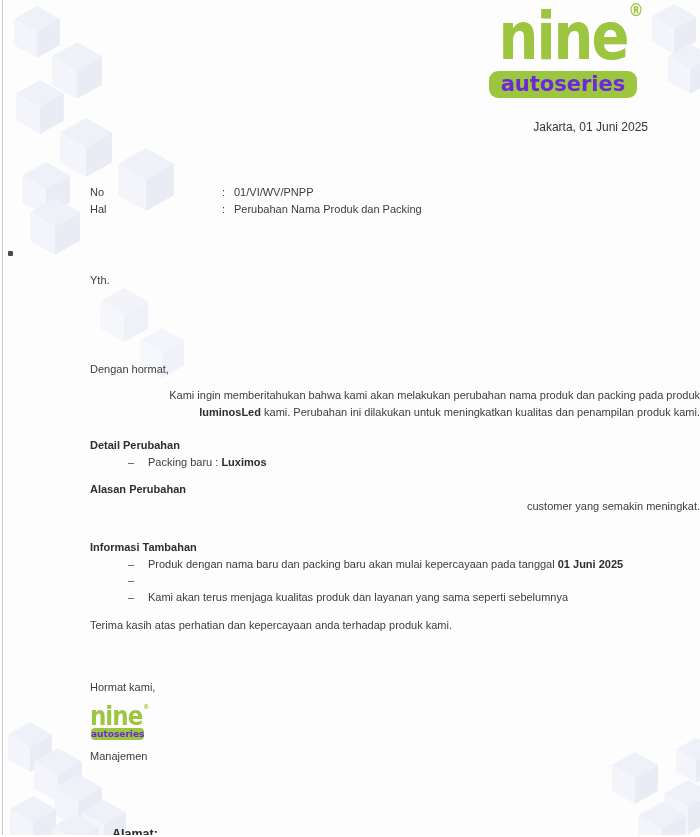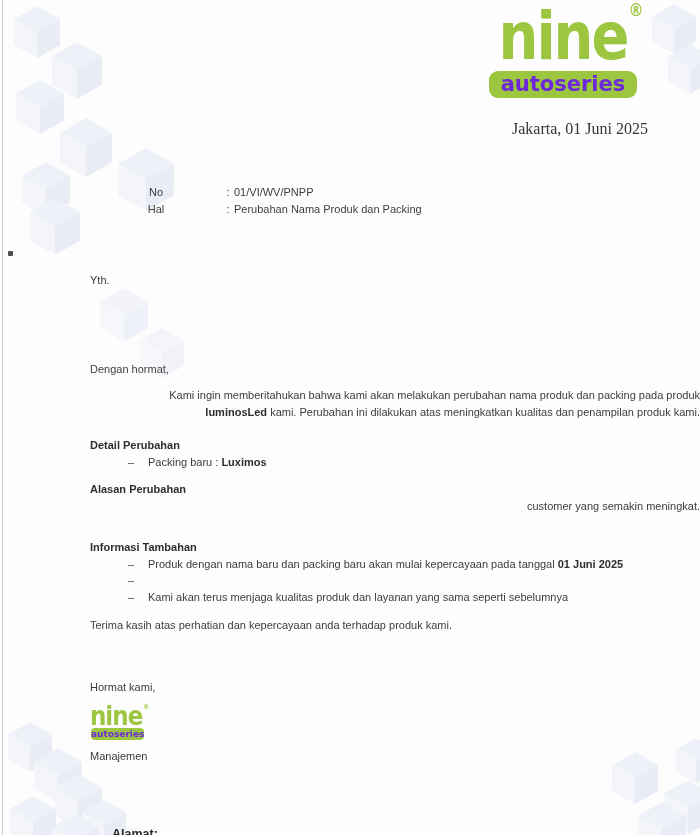--- a/index.html
+++ b/index.html
@@ -27,22 +27,22 @@
     border-radius:9px; color:#6d28d9; font-family:"DejaVu Sans", sans-serif;
     font-weight:bold; font-size:21px; line-height:26px; text-align:center; letter-spacing:0;
   }
   
   .logo-small { position:absolute; left:90px; top:703px; width:60px; text-align:left; }
   .logo-small .logo-word { font-size:23px; letter-spacing:-1px; transform:scaleY(1.15); }
   .logo-small .logo-reg { font-size:6px; top:0; right:-7px; }
   .logo-small .logo-badge { margin:2px 0 0 1px; width:53px; height:12px; border-radius:4px; font-size:9px; line-height:12px; }
   
   .abs { position:absolute; left:90px; }
-  .date-line { position:absolute; right:52px; top:120px; font-size:16px; color:#363636;font-family:Liberation Serif, serif; }
-  .meta-row { display:flex; line-height:16.5px;text-align:center; }
+  .date-line { position:absolute; right:52px; top:120px; font-size:12px; color:#363636; }
+  .meta-row { display:flex; line-height:16.5px; }
   .meta-label { width:132px; }
   .meta-sep { width:12px; }
   .line { line-height:16.5px; white-space:pre-wrap;text-align:right; }
   .b { font-weight:bold; color:#2e2e2e; }
   .heading { font-weight:bold; color:#2e2e2e; line-height:16.5px; }
   .li { display:flex; padding-left:38px; line-height:16.5px; white-space:pre-wrap; }
   .li .marker { width:20px; flex:0 0 20px; }
   .footer-alamat { position:absolute; left:112px; top:827px; font-size:12.5px; font-weight:bold; color:#2a2a2a; }
 </style>
 </head>
@@ -149,21 +149,21 @@
       <span>Perubahan Nama Produk dan Packing</span>
     </div>
   </div>
 
   <div class="abs line" style="top:272px">Yth.</div>
 
   <div class="abs line" style="top:361px">Dengan hormat,</div>
 
   <div class="abs" style="top:387px;width:610px">
     <div class="line"><span>Kami ingin memberitahukan bahwa kami akan melakukan perubahan nama produk dan packing pada produk</span></div>
-    <div class="line"><span class="b">luminosLed</span><span> kami. Perubahan ini dilakukan atas meningkatkan kualitas dan penampilan produk kami.</span></div>
+    <div class="line"><span class="b">luminosLed</span><span> kami. Perubahan ini dilakukan untuk meningkatkan kualitas dan penampilan produk kami.</span></div>
   </div>
 
   <div class="abs" style="top:437px;width:610px">
     <div class="heading">Detail Perubahan</div>
     <div class="li">
       <span class="marker">–</span>
       <span><span>Packing baru : </span><span class="b">Luximos</span></span>
     </div>
   </div>
 

